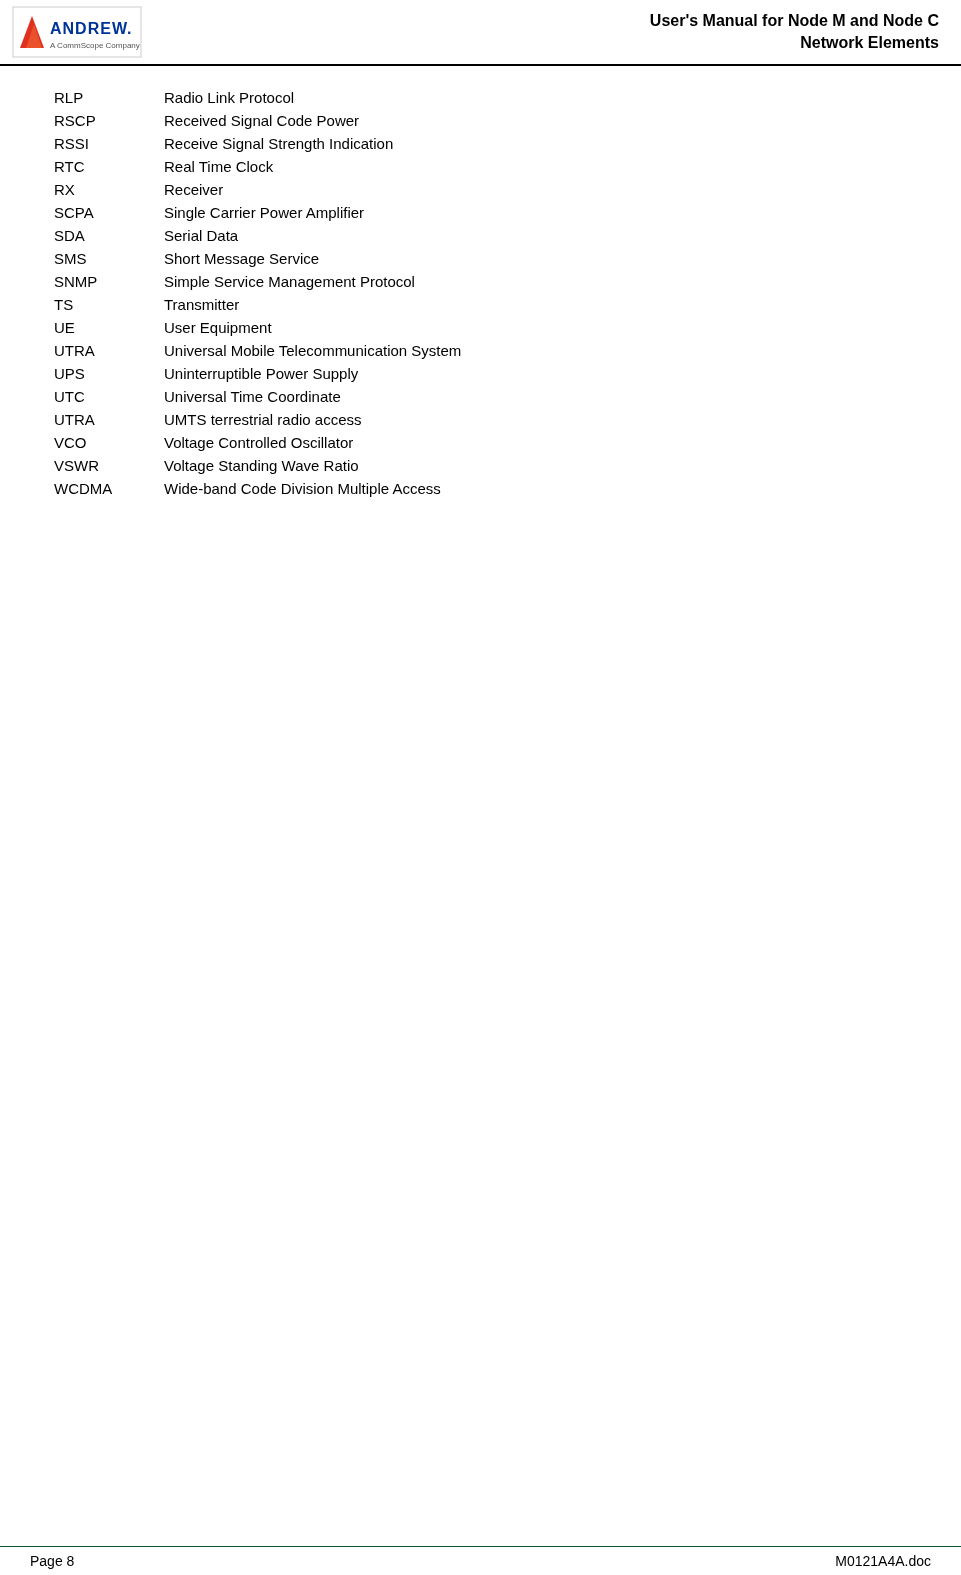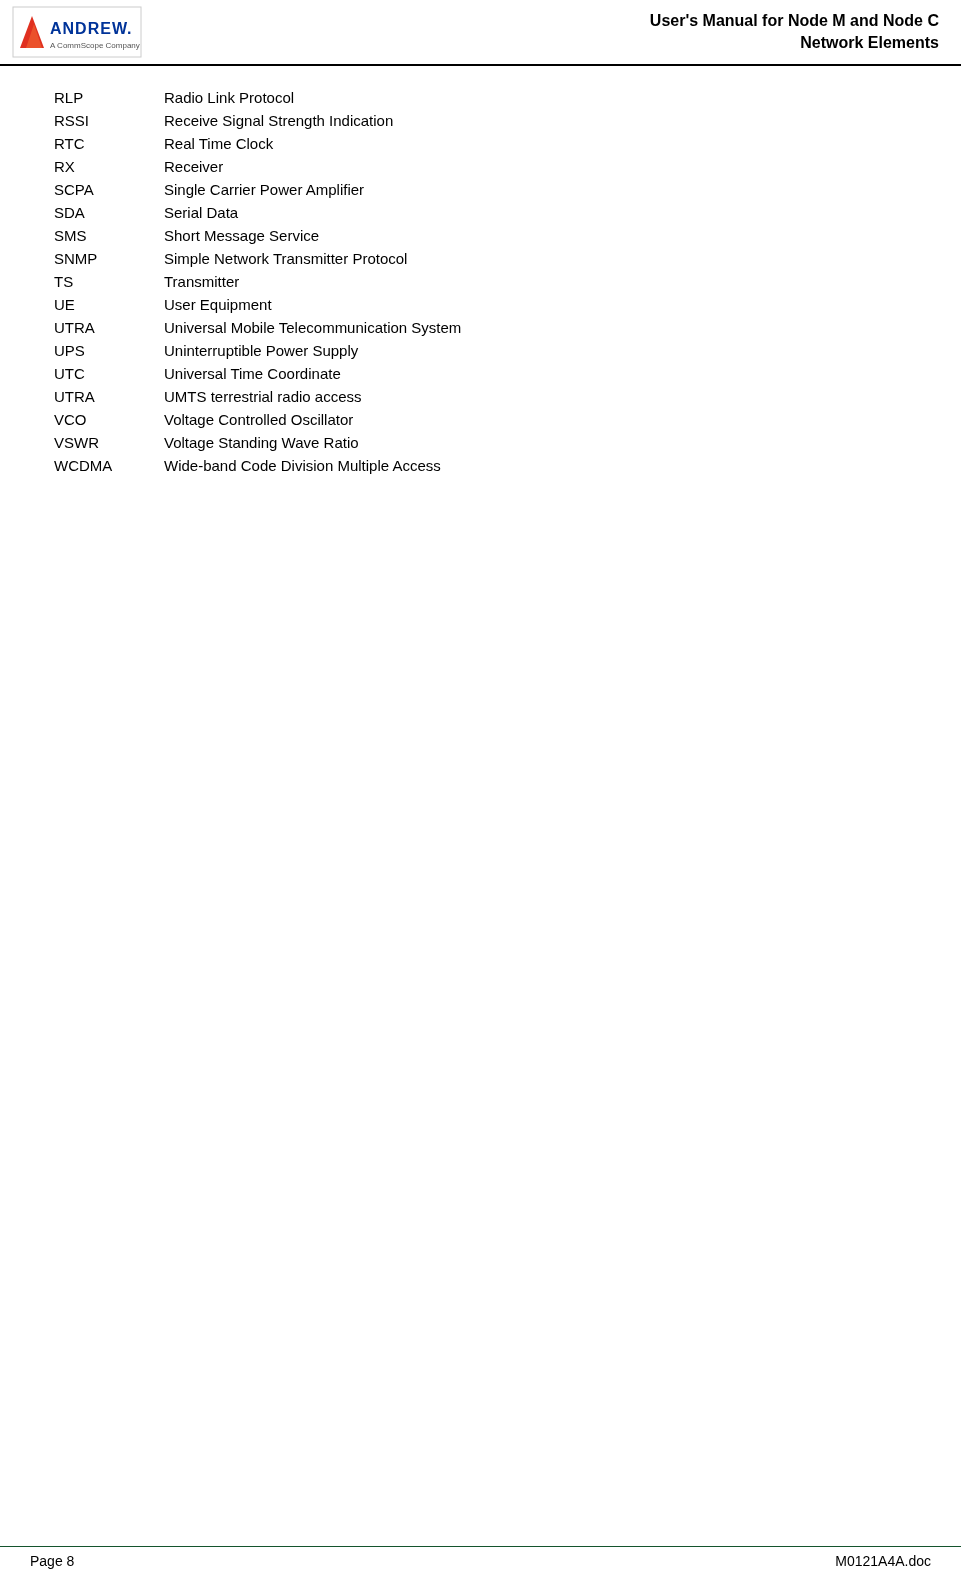--- a/index.html
+++ b/index.html
@@ -100,20 +100,24 @@
 </div>
 
 <div class="content">
   <table class="acronym-table">
     <tbody id="acronym-tbody">
     <tr>
           <td>RLP</td>
           <td>Radio Link Protocol</td>
         </tr>
         <tr>
+          <td>RSCP</td>
+          <td>Received Signal Code Power</td>
+        </tr>
+        <tr>
           <td>RSSI</td>
           <td>Receive Signal Strength Indication</td>
         </tr>
         <tr>
           <td>RTC</td>
           <td>Real Time Clock</td>
         </tr>
         <tr>
           <td>RX</td>
           <td>Receiver</td>
@@ -125,21 +129,21 @@
         <tr>
           <td>SDA</td>
           <td>Serial Data</td>
         </tr>
         <tr>
           <td>SMS</td>
           <td>Short Message Service</td>
         </tr>
         <tr>
           <td>SNMP</td>
-          <td>Simple Network Transmitter Protocol</td>
+          <td>Simple Service Management Protocol</td>
         </tr>
         <tr>
           <td>TS</td>
           <td>Transmitter</td>
         </tr>
         <tr>
           <td>UE</td>
           <td>User Equipment</td>
         </tr>
         <tr>

